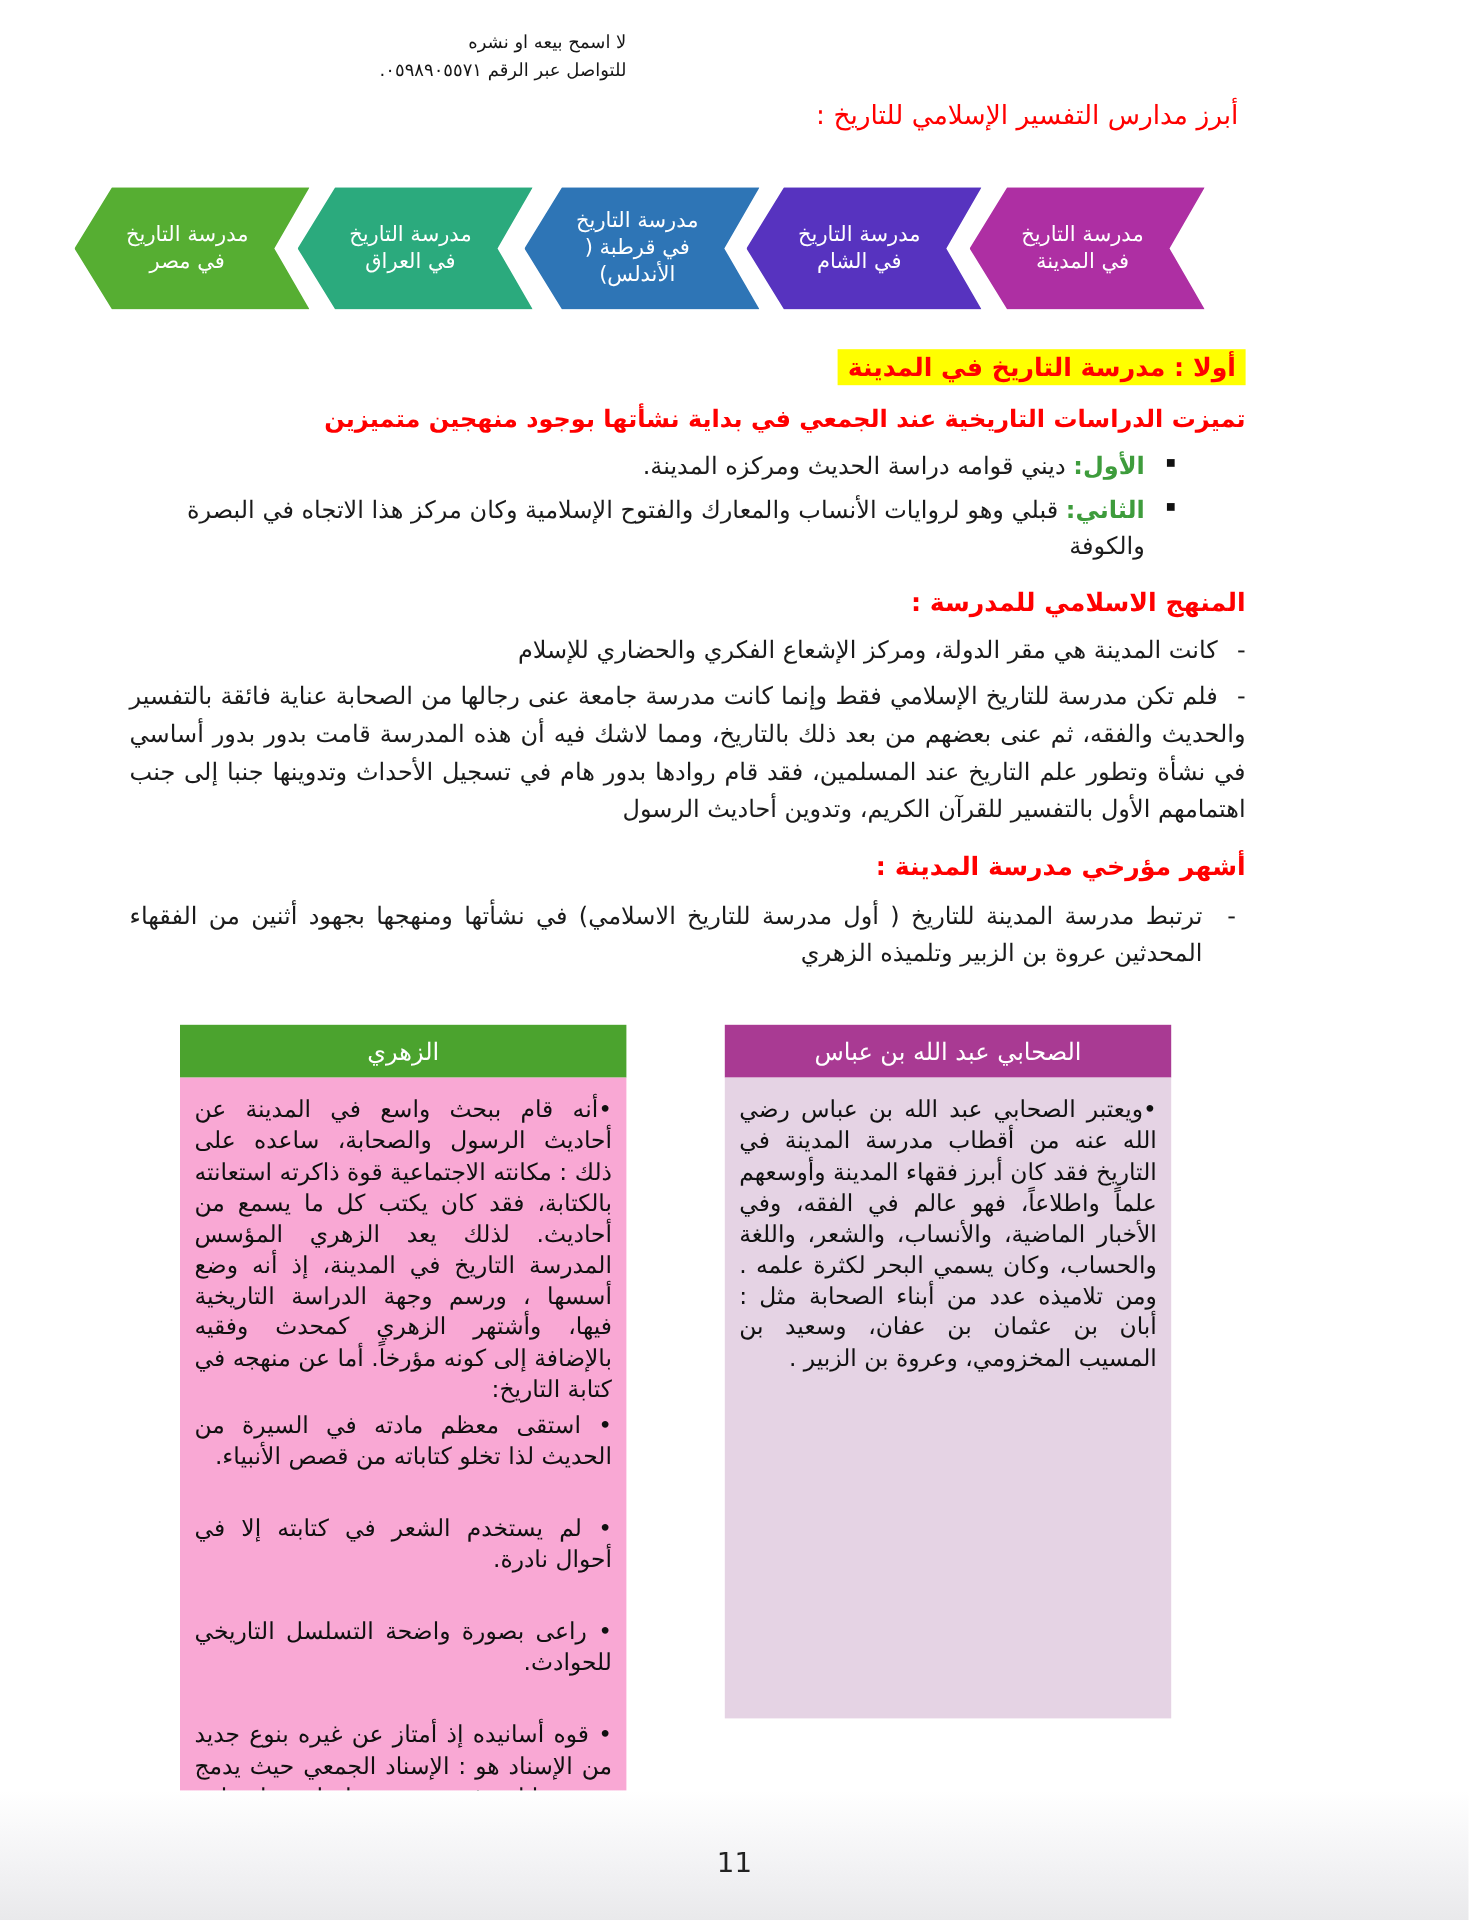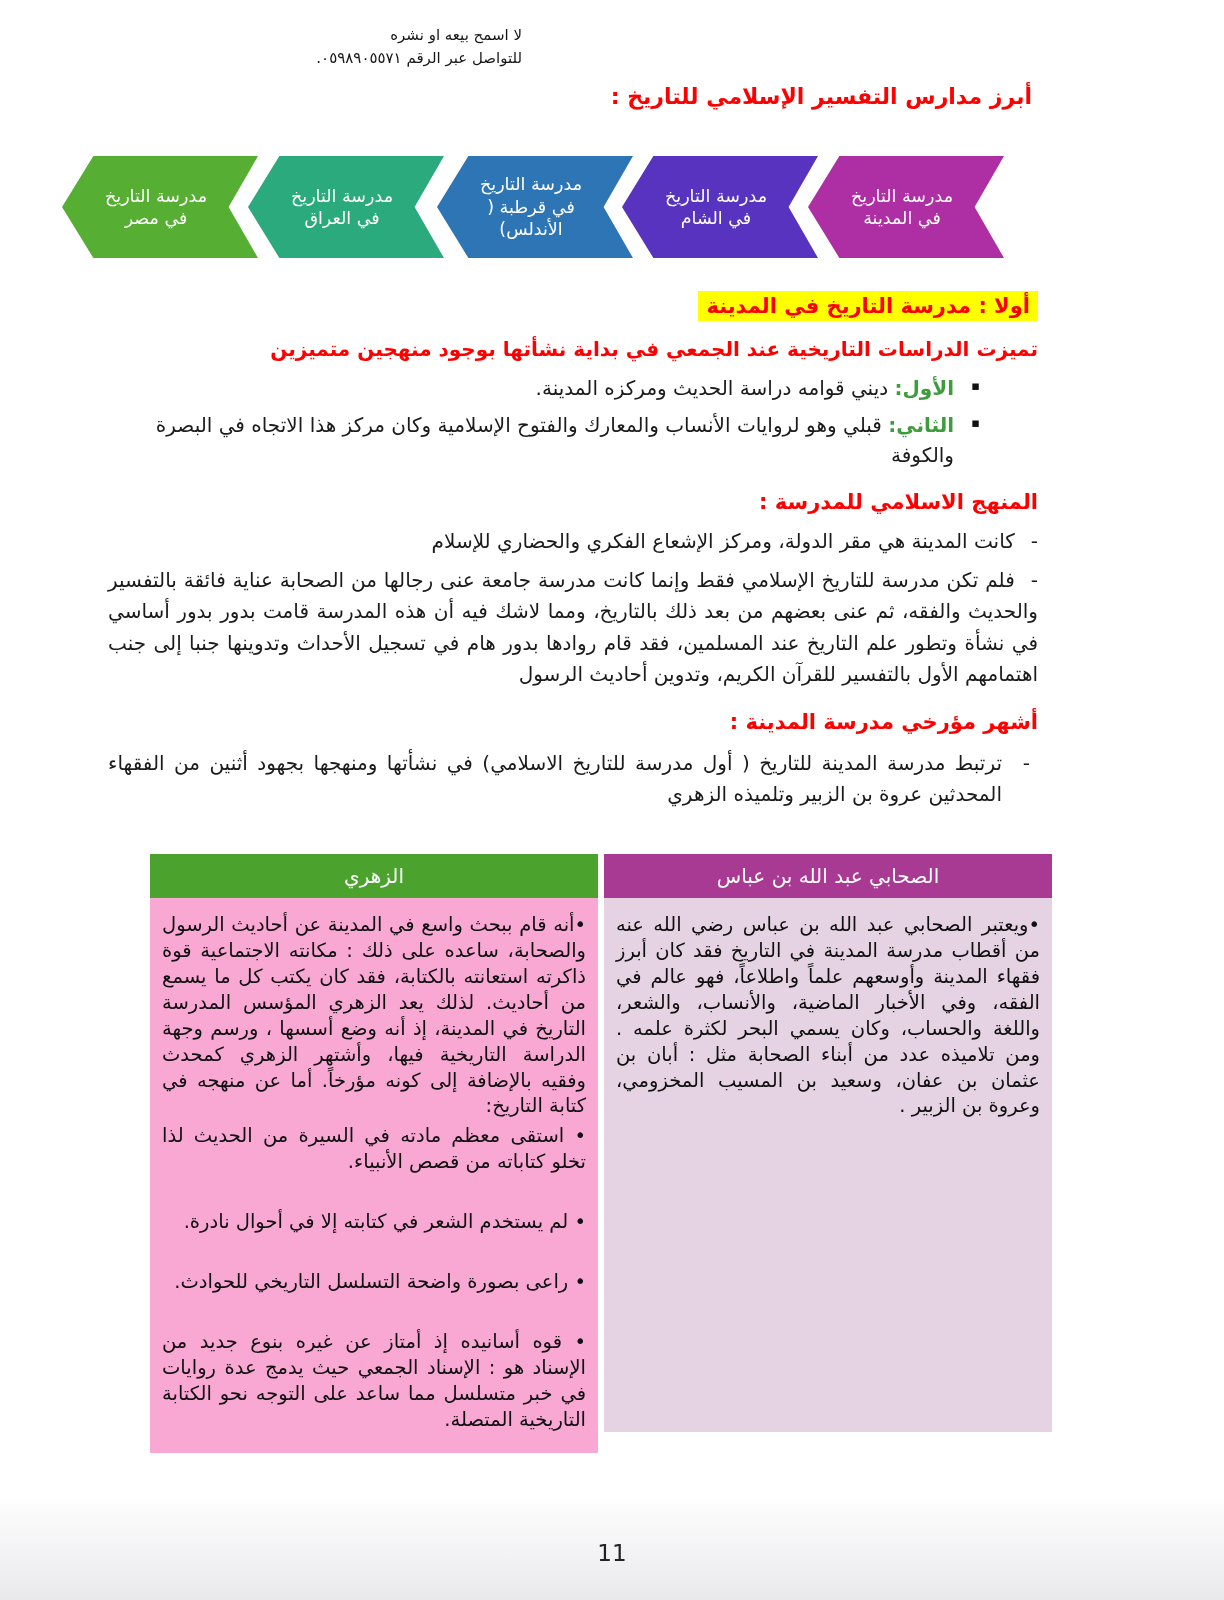--- a/index.html
+++ b/index.html
@@ -2,21 +2,21 @@
 <html lang="ar"><head>
 <meta charset="utf-8">
 <style>
   html,body{margin:0;padding:0;background:#ffffff;}
   .page{position:relative;width:1224px;height:1600px;background:#ffffff;overflow:hidden;
         font-family:"DejaVu Sans","Liberation Sans",sans-serif;color:#1b1b1b;}
 
   .watermark{position:absolute;top:24px;left:168px;width:354px;direction:rtl;text-align:right;
              font-size:15px;line-height:1.5;color:#161616;}
 
-  .main-heading{position:absolute;top:84px;right:192px;direction:rtl;font-size:22px;font-weight:bold;}
+  .main-heading{position:absolute;top:84px;right:192px;direction:rtl;font-size:22px;font-weight:normal;}
 
   .chevrons{position:absolute;top:156px;left:62px;width:944px;height:102px;}
   .chev{position:absolute;top:0;width:196px;height:102px;box-sizing:border-box;color:#ffffff;
         clip-path:polygon(100% 0,16% 0,0 50%,16% 100%,100% 100%,85% 50%);
         display:flex;flex-direction:column;justify-content:center;align-items:center;
         text-align:center;font-size:17.5px;line-height:1.28;padding:0 30px 0 22px;direction:rtl;}
   .chev span{display:block;}
   .chev.c0{left:746px;} .chev.c1{left:560px;} .chev.c2{left:375px;} .chev.c3{left:186px;} .chev.c4{left:0px;}
 
   .content{position:absolute;top:291px;right:186px;width:930px;direction:rtl;text-align:right;}
@@ -28,21 +28,21 @@
   .square-bullets li::before{content:"▪";position:absolute;right:0;top:3px;font-size:13px;color:#111;}
   .b-label{font-weight:bold;}
 
   .h-red{font-size:21px;font-weight:bold;margin:20px 0 12px;}
   .method-item{font-size:20px;line-height:1.56;text-align:justify;margin:0 0 8px;}
   .method-item::before{content:"-";margin-left:16px;}
   .hist-item{position:relative;font-size:20px;line-height:1.56;text-align:justify;
              padding-right:36px;margin-top:14px;}
   .hist-item::before{content:"-";position:absolute;right:8px;top:0;}
 
-  .box{position:absolute;width:448px;direction:rtl;}
+  .box{position:absolute;width:372px;direction:rtl;}
   .box-left{left:150px;top:854px;}
   .box-right{left:604px;top:854px;}
   .box-header{height:44px;display:flex;align-items:center;justify-content:center;
               color:#ffffff;font-size:20px;}
   .box-body{padding:14px 12px 20px;font-size:19.5px;line-height:1.33;text-align:justify;color:#101010;}
   .box-left .box-body{min-height:460px;}
   .box-right .box-body{min-height:500px;}
   .bp{margin:0;}
   .bp.lead::before{content:"•";}
   .bp.sub{margin-top:34px;}

